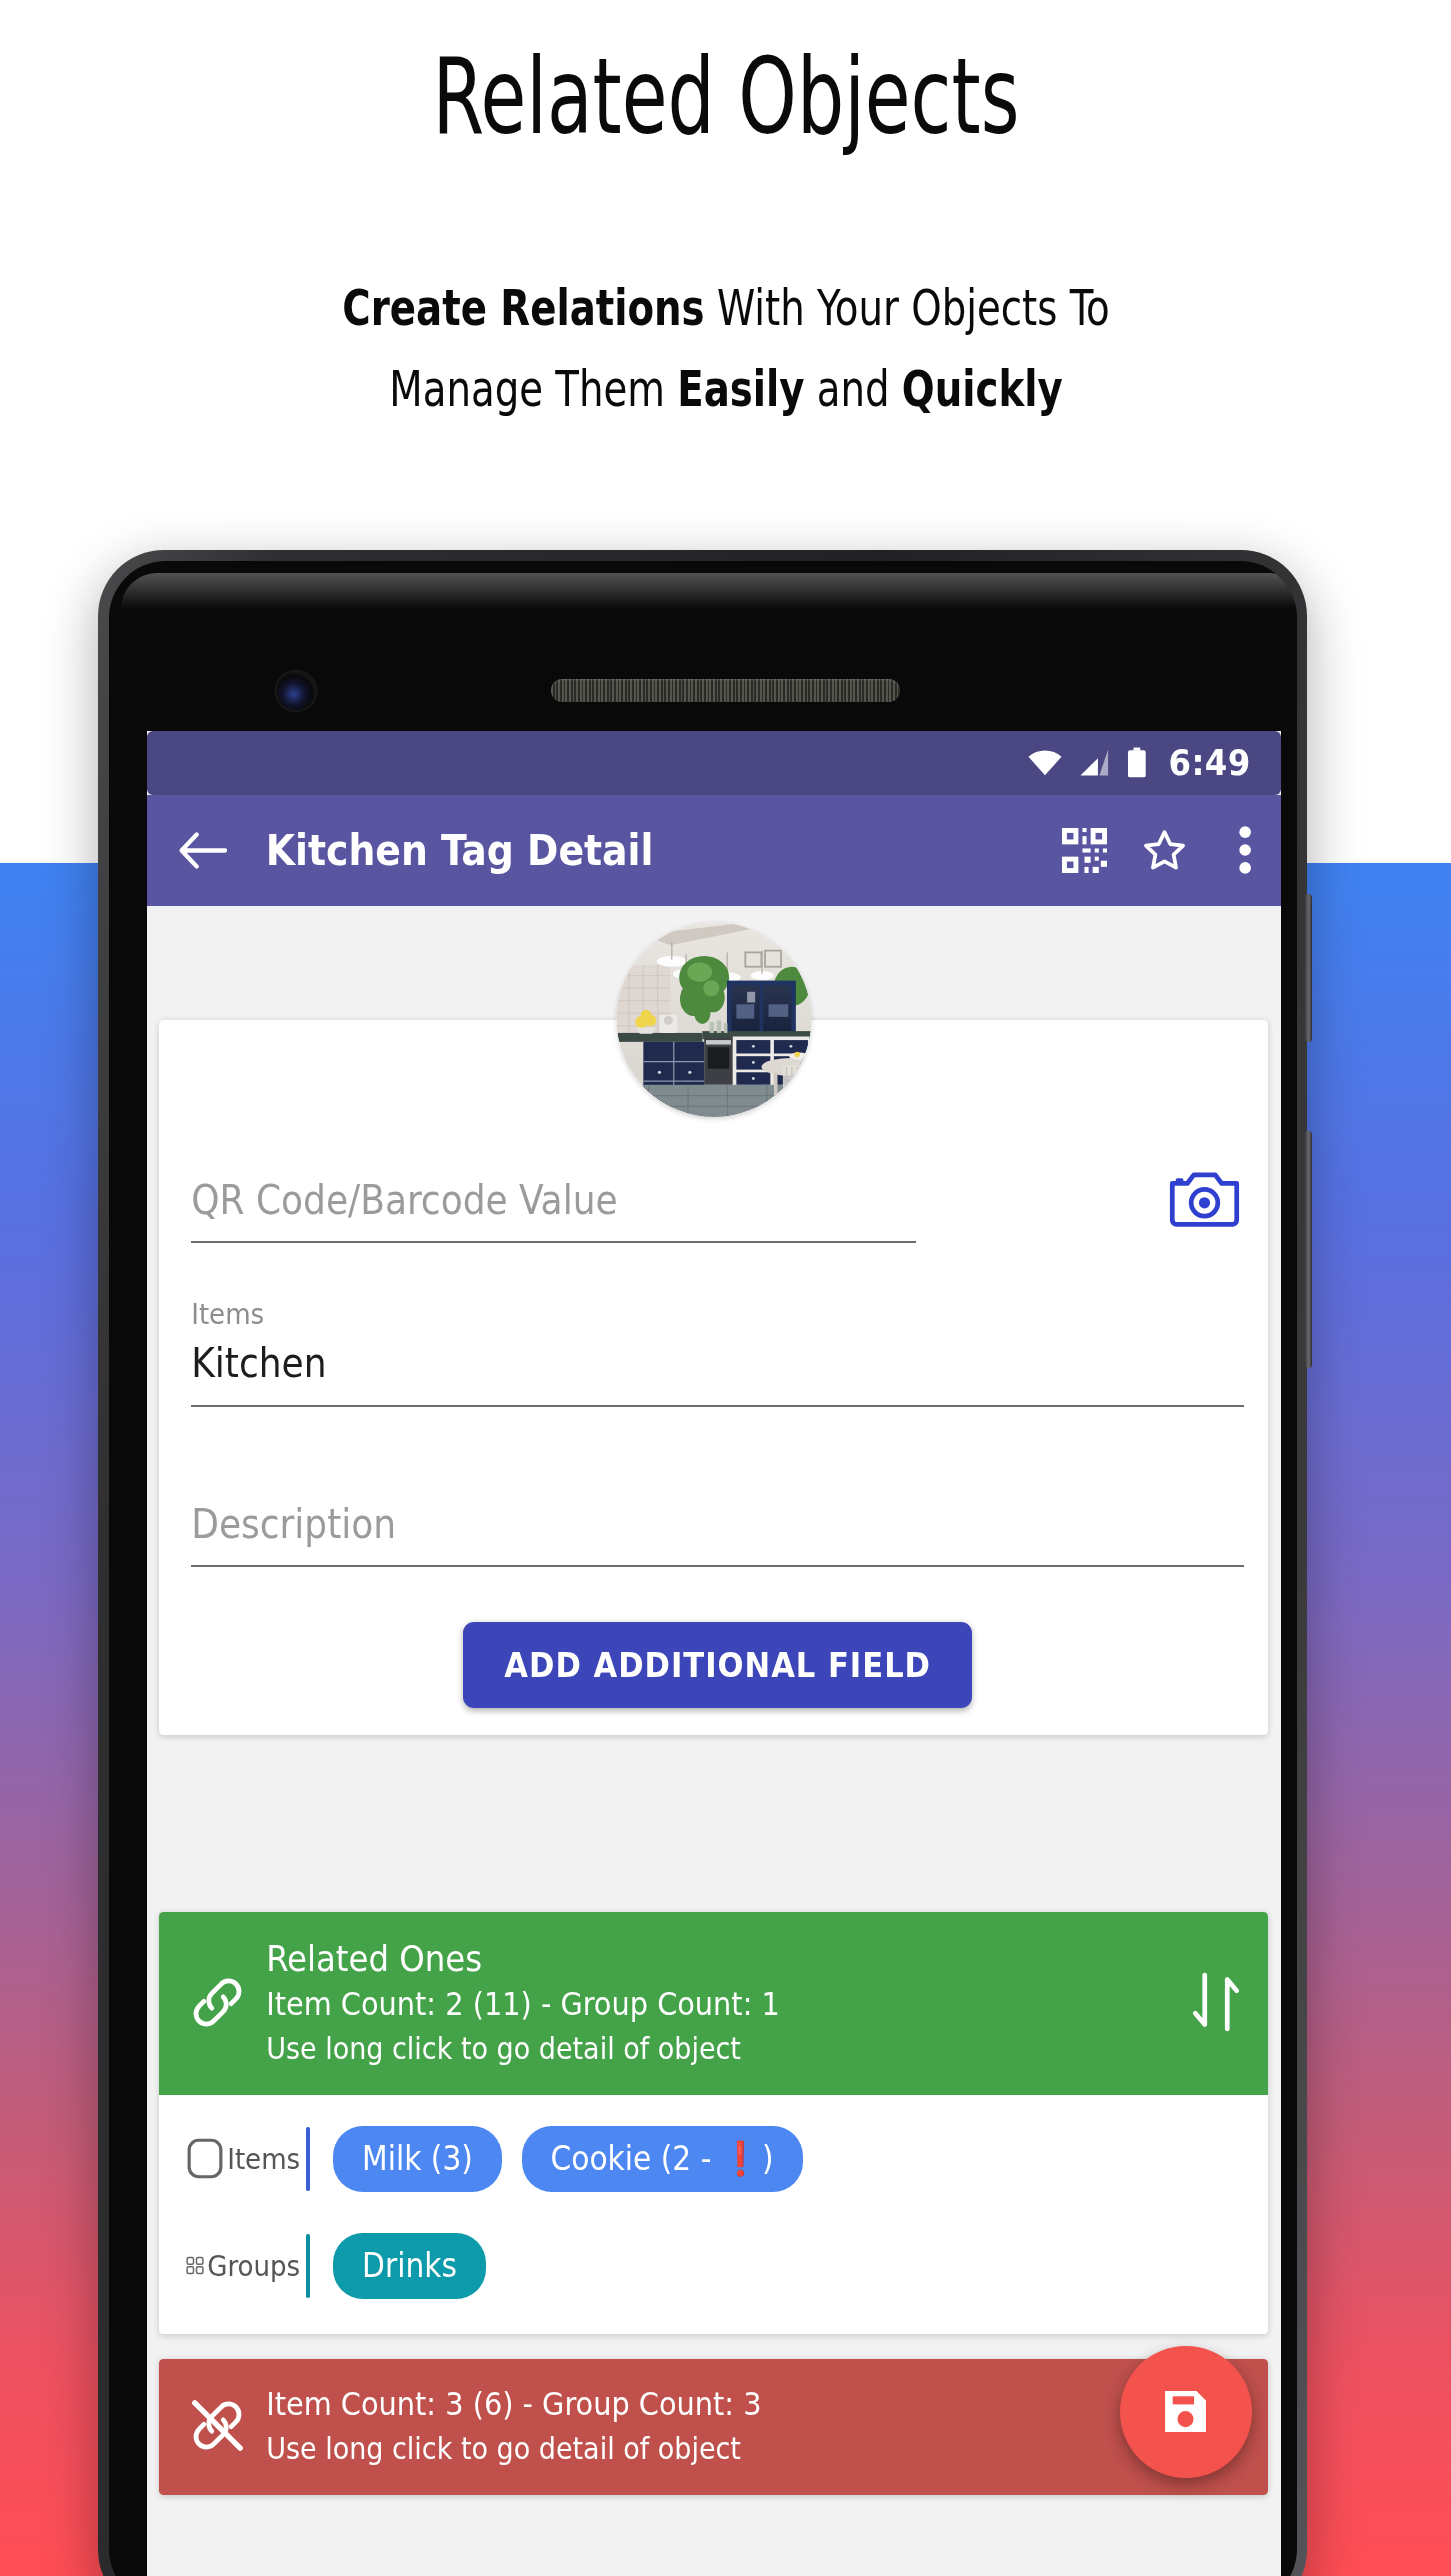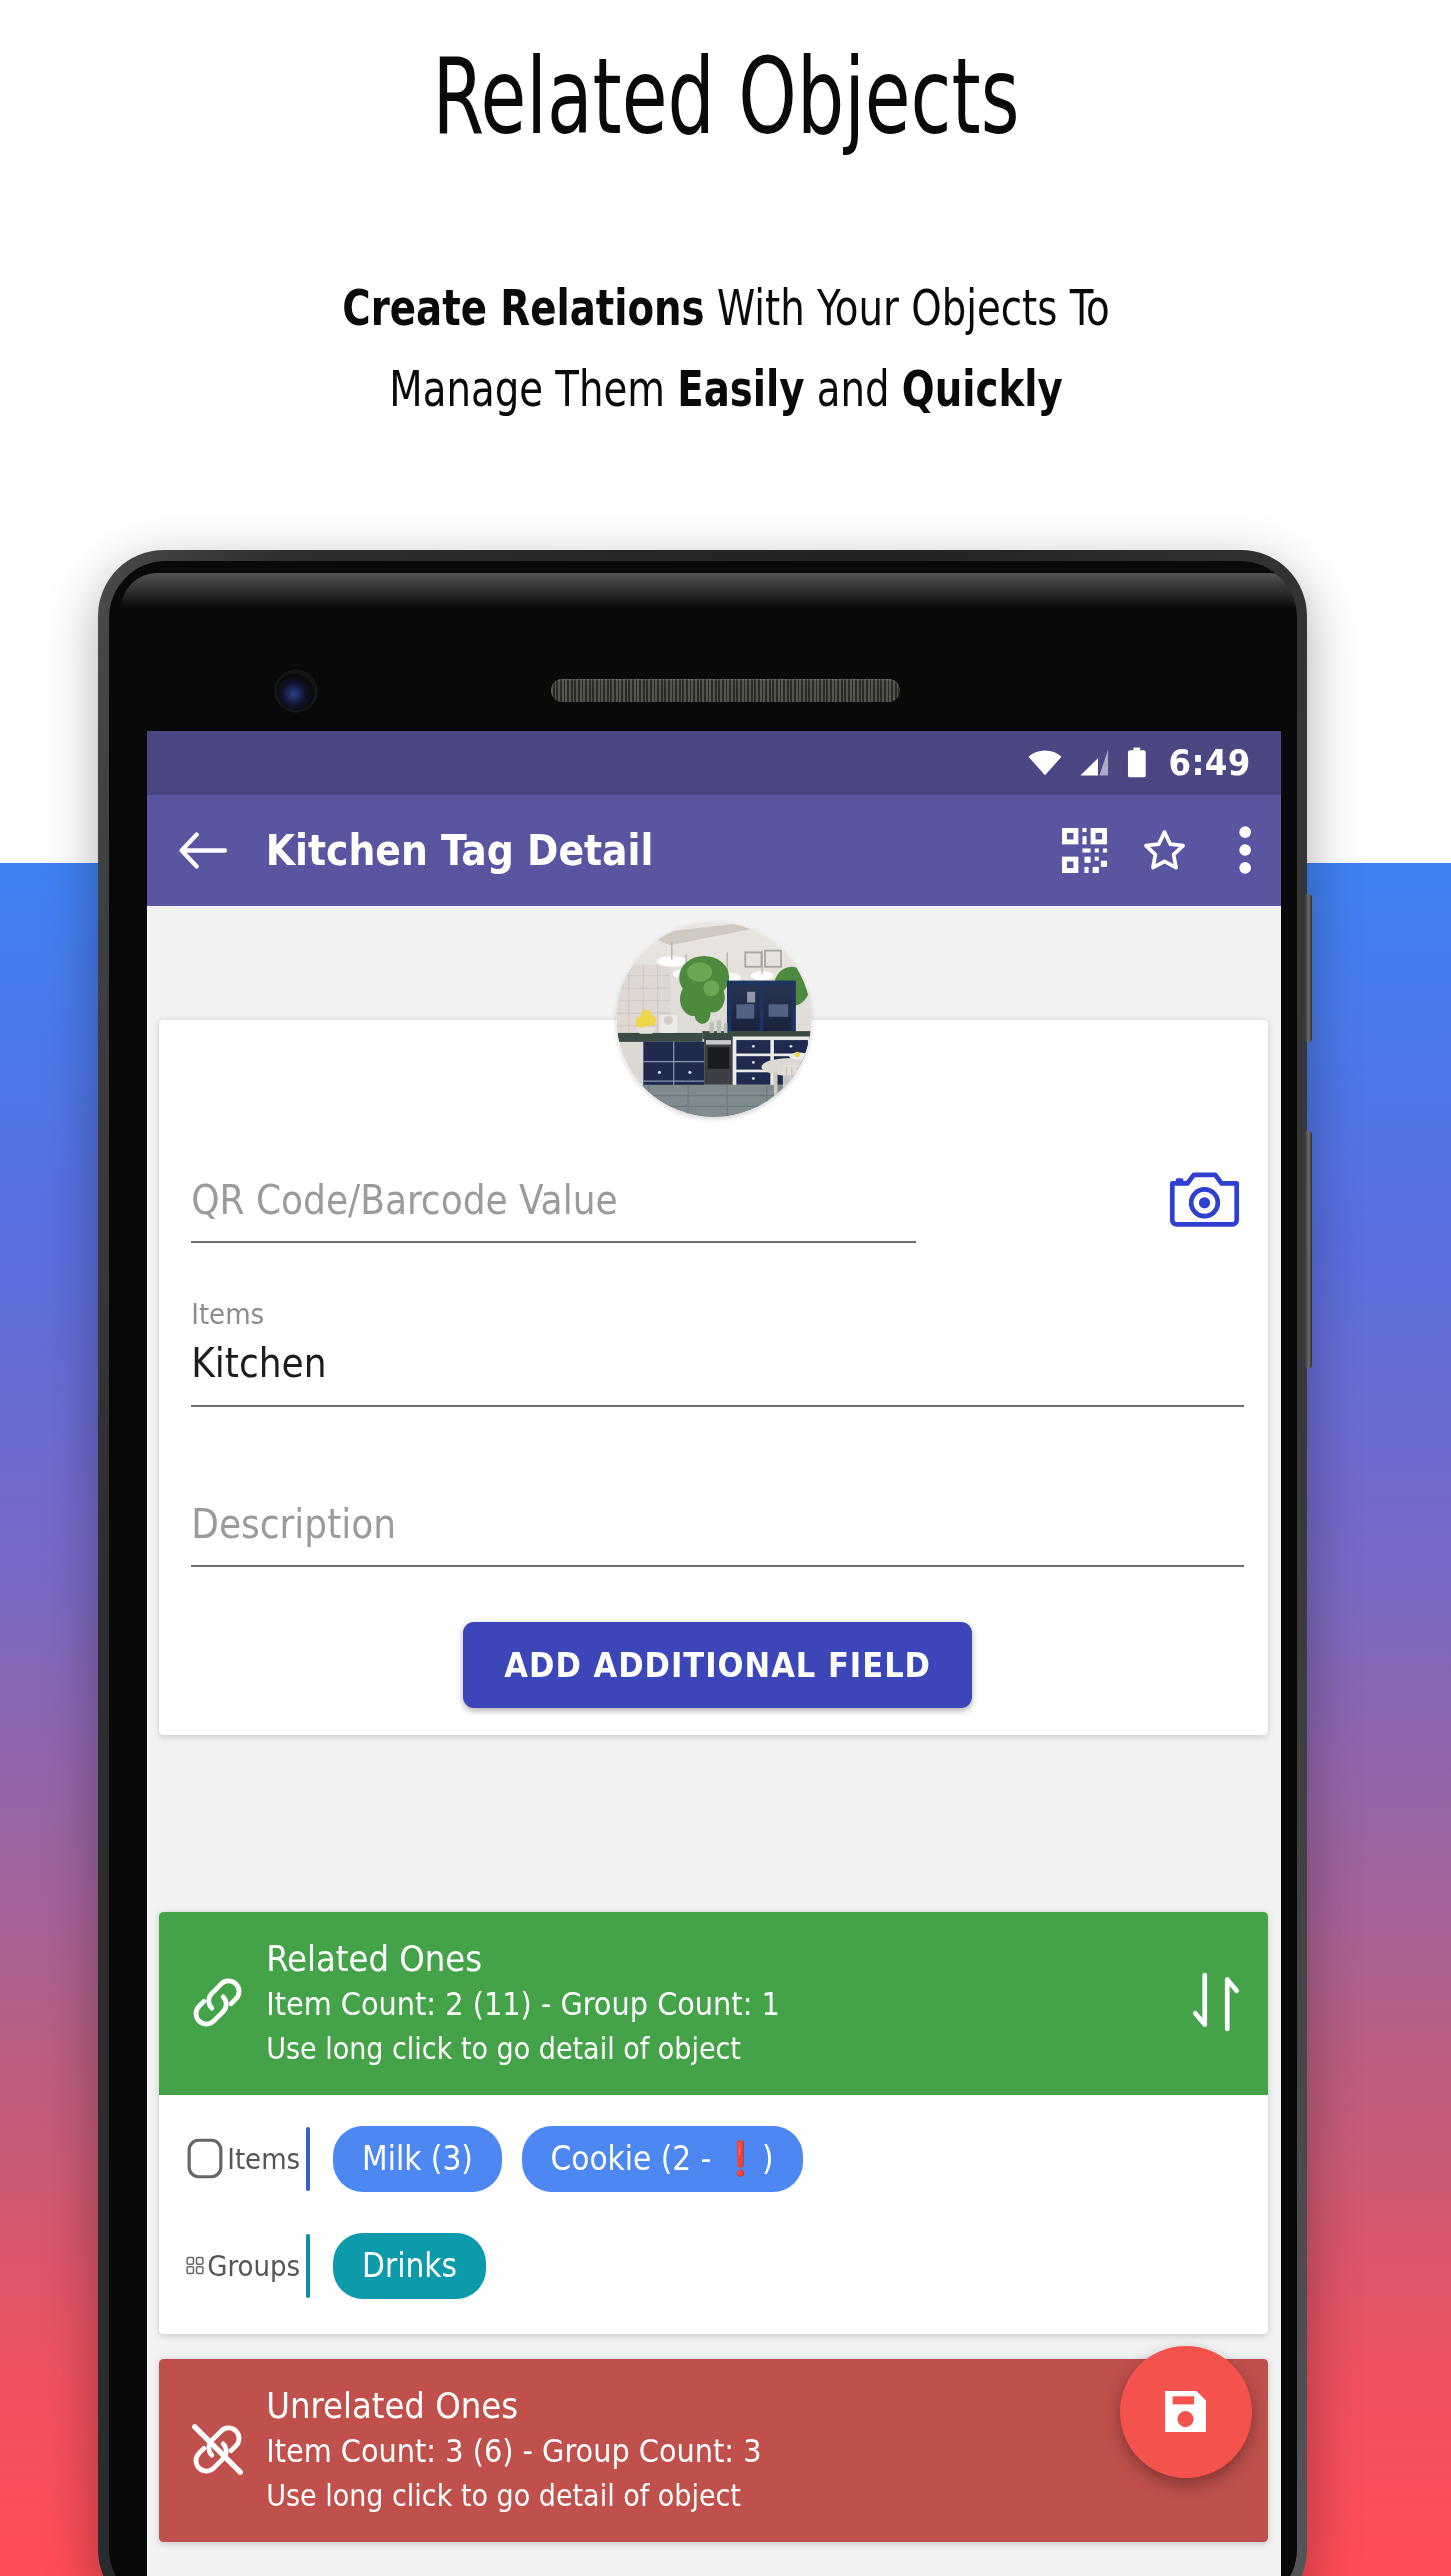--- a/index.html
+++ b/index.html
@@ -146,20 +146,21 @@
   
   .status-bar {
     height: 64px;
     background: #4a4783;
     display: flex;
     align-items: center;
     justify-content: flex-end;
     padding-right: 30px;
     gap: 16px;
     color: #ffffff;
+    border-radius: 6px;
   }
   .status-clock {
     font-size: 36px;
     font-weight: 700;
     color: #ffffff;
     letter-spacing: 0.4px;
     margin-left: 5.4px;
   }
   .ico-wifi { width: 36px; height: 27px; }
   .ico-signal { width: 32px; height: 27px; }
@@ -692,21 +693,20 @@
         <div class="rel-section unrelated">
           <div class="rel-header red">
             <div class="rel-header-icon">
               <svg width="59" height="59" viewBox="0 0 26 26">
                 <path d="M10.5 15.5a4.6 4.6 0 0 1 0-6.5l4-4a4.6 4.6 0 1 1 6.5 6.5l-2 2" fill="none" stroke="#ffffff" stroke-width="2.1" stroke-linecap="round"></path>
                 <path d="M15.5 10.5a4.6 4.6 0 0 1 0 6.5l-4 4a4.6 4.6 0 1 1-6.5-6.5l2-2" fill="none" stroke="#ffffff" stroke-width="2.1" stroke-linecap="round"></path>
                 <path d="M3 3 23 23" stroke="#ffffff" stroke-width="2.4" stroke-linecap="round"></path>
               </svg>
             </div>
             <div class="rel-header-text">
-              <div class="rel-title">Unrelated Ones</div>
               <div class="rel-count">Item Count: 3 (6) - Group Count: 3</div>
               <div class="rel-hint">Use long click to go detail of object</div>
             </div>
           </div>
         </div>
 
         <div class="fab">
           <svg width="57" height="57" viewBox="0 0 24 24">
             <path d="M3.4 3.4h13.2L20.6 7.4v13.2H3.4Z" fill="#ffffff"></path>
             <rect x="6.6" y="5.6" width="9" height="3.4" fill="#f4534d"></rect>

